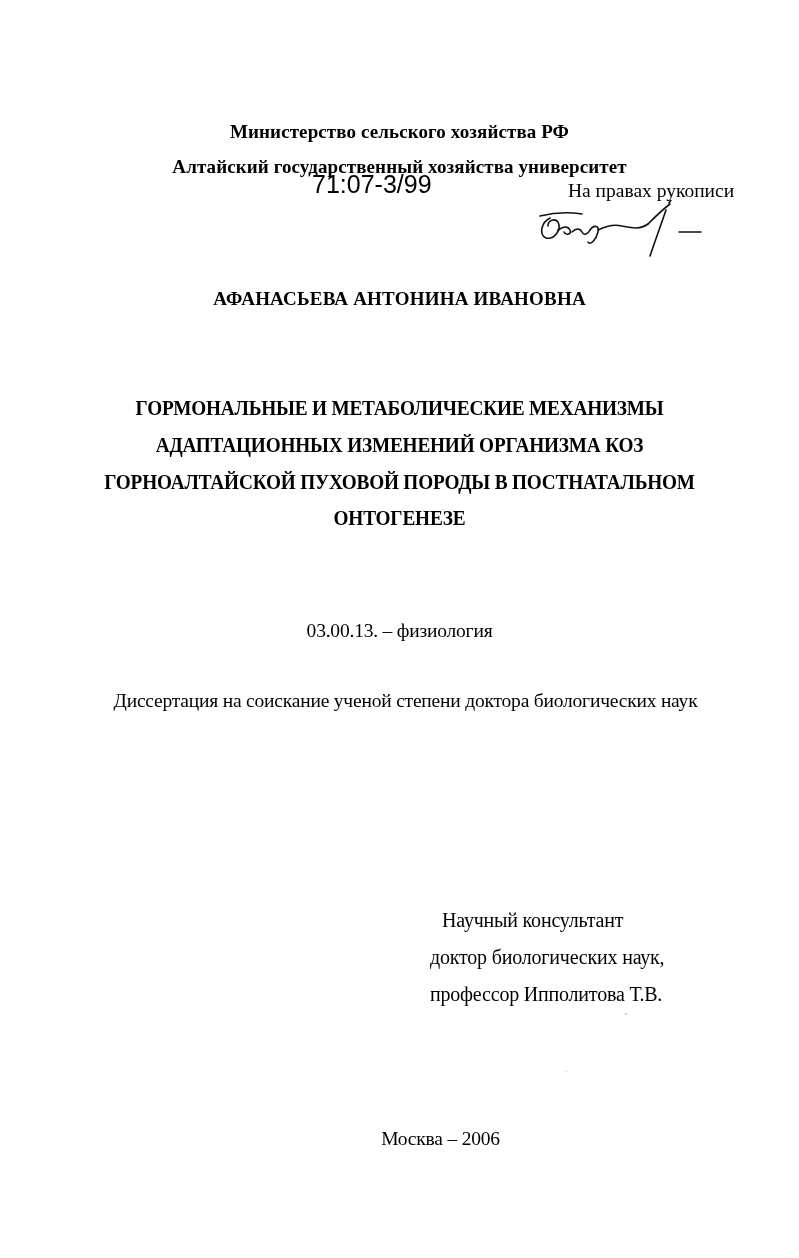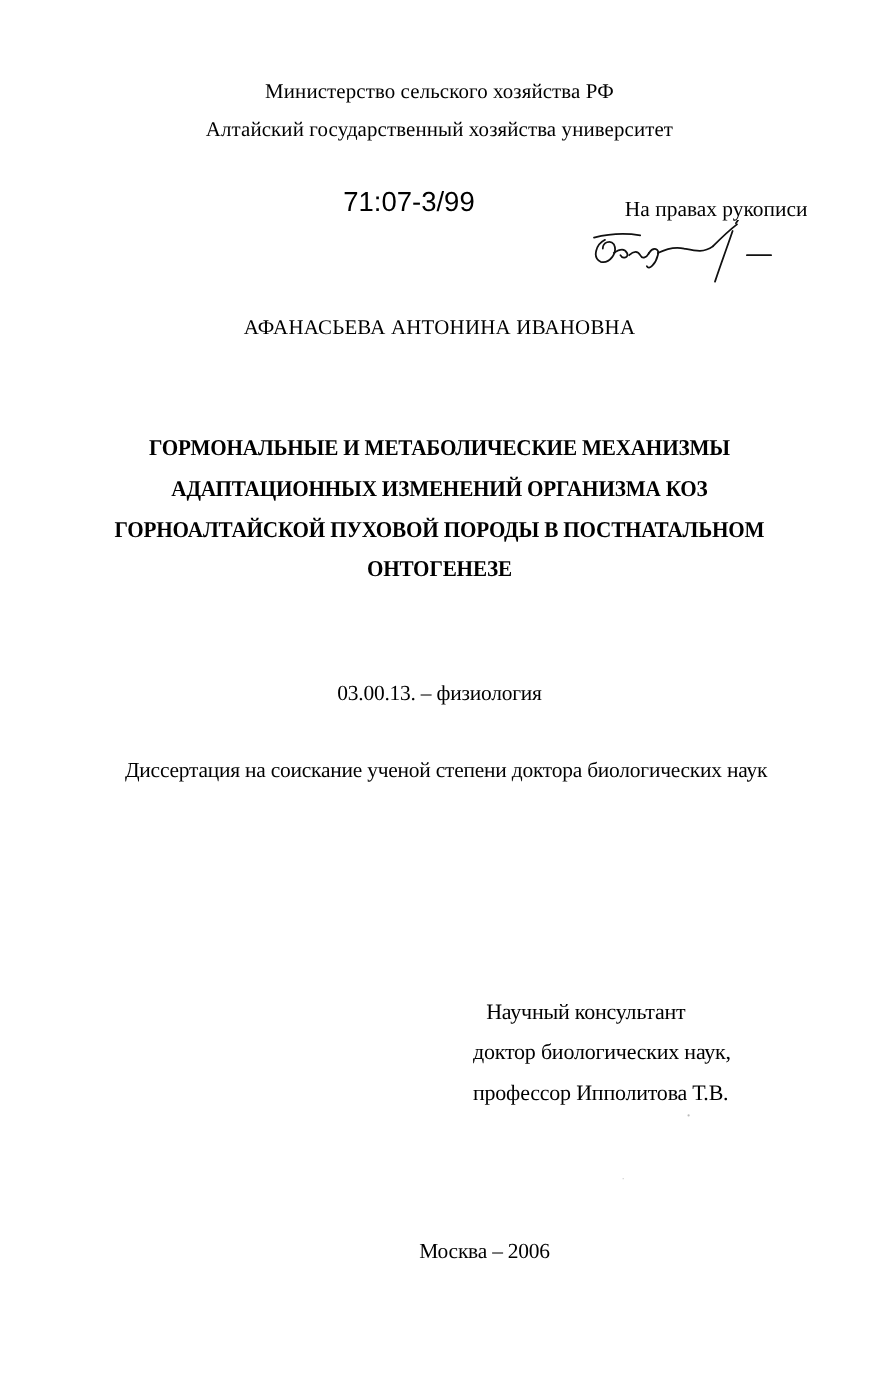--- a/index.html
+++ b/index.html
@@ -16,39 +16,39 @@
       color: #000000;
     }
     .abs { position: absolute; }
     .center-line {
       position: absolute;
       left: 0;
       width: 799px;
       text-align: center;
       white-space: nowrap;
     }
-    .bold { font-weight: normal; }
+    .bold { font-weight: bold; margin-top: 48px; }
     .inst {
       font-size: 19px;
       letter-spacing: 0.1px;
     }
     .code {
       font-family: "Liberation Sans", "DejaVu Sans", sans-serif;
       font-size: 25px;
       font-weight: normal;
       letter-spacing: 0px;
       white-space: nowrap;
     }
     .rights {
       font-size: 19.5px;
       white-space: nowrap;
     }
     .author {
       font-size: 19px;
-      font-weight: normal;
+      font-weight: bold;
       letter-spacing: 0.2px;
     }
     .title-line {
       font-size: 20.5px;
       font-weight: bold;
       letter-spacing: -0.2px;
       transform: scaleX(0.94);
       transform-origin: center;
     }
     .plain {

